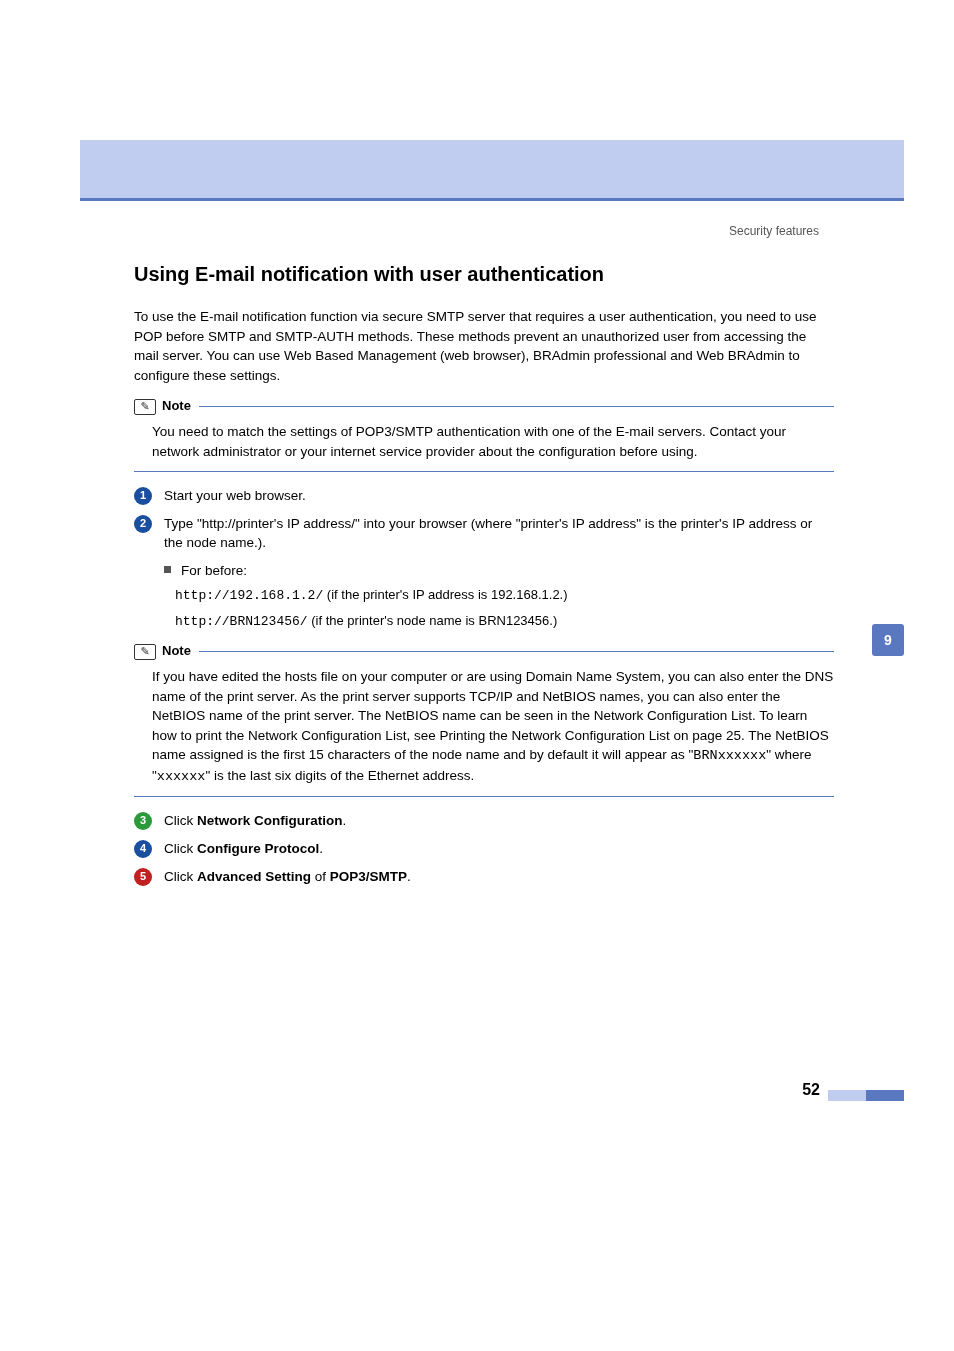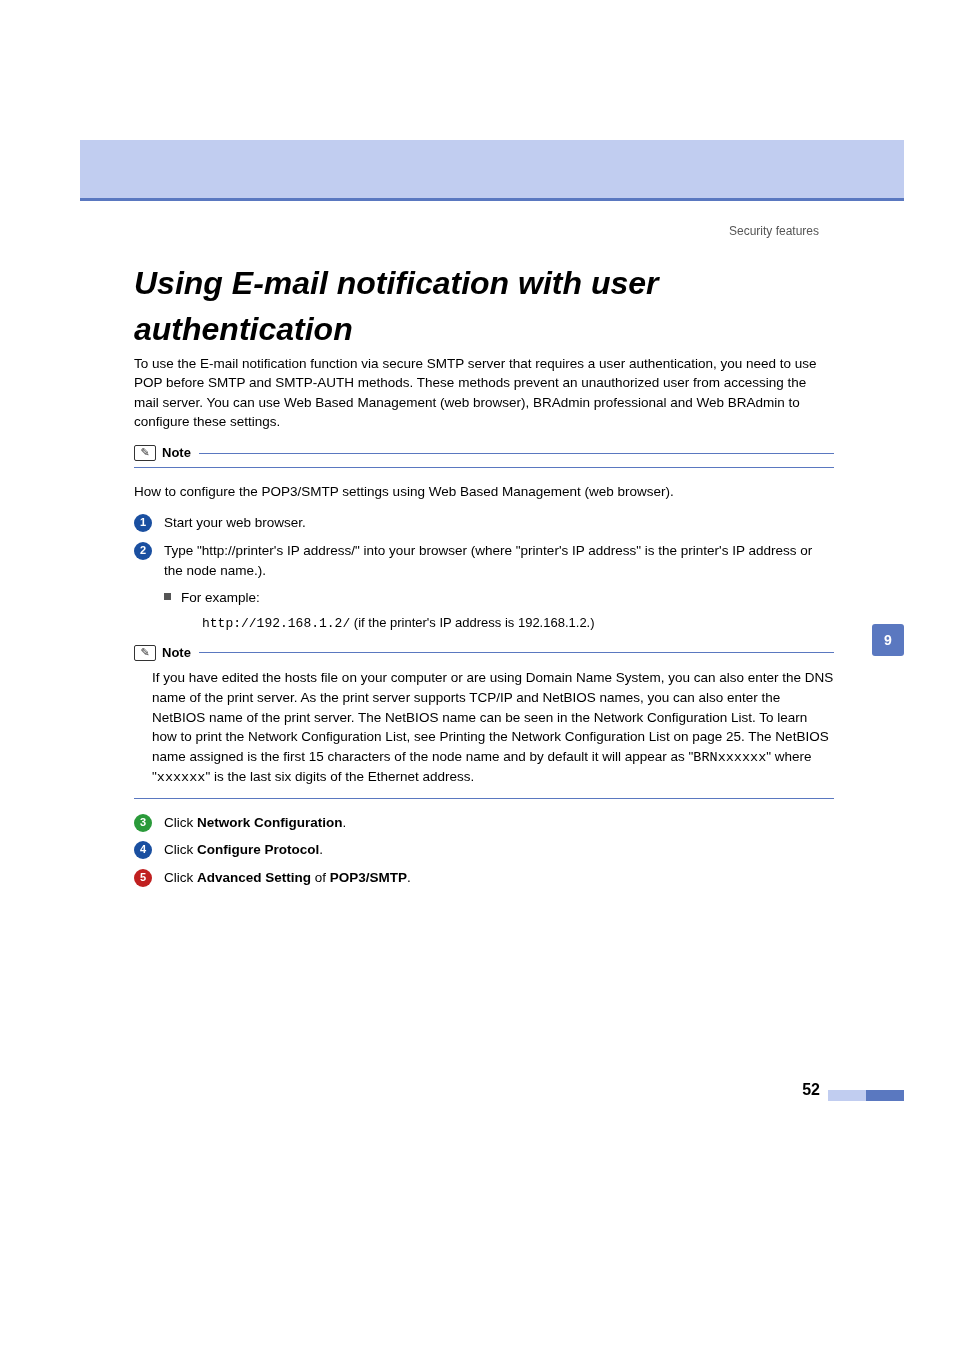--- a/index.html
+++ b/index.html
@@ -51,24 +51,23 @@
     font-size: 12px;
     color: #555;
   }
   .content {
     position: absolute;
     top: 260px;
     left: 134px;
     width: 700px;
   }
   h1 {
-    font-size: 32px;
-    font-weight: bold;
-    margin-bottom: 1px;
-    font-style: italic;
+    font-size: 20px;
+    font-weight: bold;
+    margin-bottom: 18px;
   }
   .para {
     margin-bottom: 12px;
   }
   .note-block {
     margin: 10px 0 14px 0;
   }
   .note-header {
     display: flex;
     align-items: center;
@@ -138,21 +137,21 @@
   }
   .bullet-row {
     display: flex;
     align-items: flex-start;
     margin: 6px 0;
   }
   .sq-bullet {
     width: 7px; height: 7px; background:#555; margin-right:10px; margin-top:5px; flex-shrink:0;
   }
   .code-line {
-    margin-left: 68px;
+    margin-left: 41px;
     margin-top: 6px;
     font-size: 13px;
   }
   .mono { font-family: "Courier New", monospace; }
   .bold { font-weight: bold; text-align: center; }
   .italic { }
   .footer-pagenum {
     position: absolute;
     bottom: 250px;
     right: 134px;
@@ -180,43 +179,46 @@
   <h1>Using E-mail notification with user authentication</h1>
 
   <p class="para">To use the E-mail notification function via secure SMTP server that requires a user authentication, you need to use POP before SMTP and SMTP-AUTH methods. These methods prevent an unauthorized user from accessing the mail server. You can use Web Based Management (web browser), BRAdmin professional and Web BRAdmin to configure these settings.</p>
 
   <div class="note-block">
     <div class="note-header">
       <span class="note-icon"></span>
       <span class="note-label">Note</span>
       <span class="note-line"></span>
     </div>
+    <div class="note-body">You need to match the settings of POP3/SMTP authentication with one of the E-mail servers. Contact your network administrator or your internet service provider about the configuration before using.</div>
     <div class="note-bottom-line"></div>
   </div>
 
-  <p class="para">How to configure the POP3/SMTP settings using Web Based Management (web browser).</p>
 
   <div class="step">
     <span class="step-num c1">1</span>
     <div class="step-body">Start your web browser.</div>
   </div>
 
   <div class="step">
     <span class="step-num c2">2</span>
     <div class="step-body">Type "http://printer's IP address/" into your browser (where "printer's IP address" is the printer's IP address or the node name.).</div>
   </div>
 
   <div class="sub">
     <div class="bullet-row">
       <span class="sq-bullet"></span>
-      <span>For example:</span>
+      <span>For before:</span>
     </div>
   </div>
   <div class="code-line">
     <span class="mono">http://192.168.1.2/</span><span> (if the printer's IP address is 192.168.1.2.)</span>
+  </div>
+  <div class="code-line">
+    <span class="mono">http://BRN123456/</span><span> (if the printer's node name is BRN123456.)</span>
   </div>
 
   <div class="note-block">
     <div class="note-header">
       <span class="note-icon"></span>
       <span class="note-label">Note</span>
       <span class="note-line"></span>
     </div>
     <div class="note-body">
       <span>If you have edited the hosts file on your computer or are using Domain Name System, you can also enter the DNS name of the print server. As the print server supports TCP/IP and NetBIOS names, you can also enter the NetBIOS name of the print server. The NetBIOS name can be seen in the Network Configuration List. To learn how to print the Network Configuration List, see </span><span class="italic">Printing the Network Configuration List</span><span> on page 25. The NetBIOS name assigned is the first 15 characters of the node name and by default it will appear as "</span><span class="mono">BRNxxxxxx</span><span>" where "</span><span class="mono">xxxxxx</span><span>" is the last six digits of the Ethernet address.</span>

